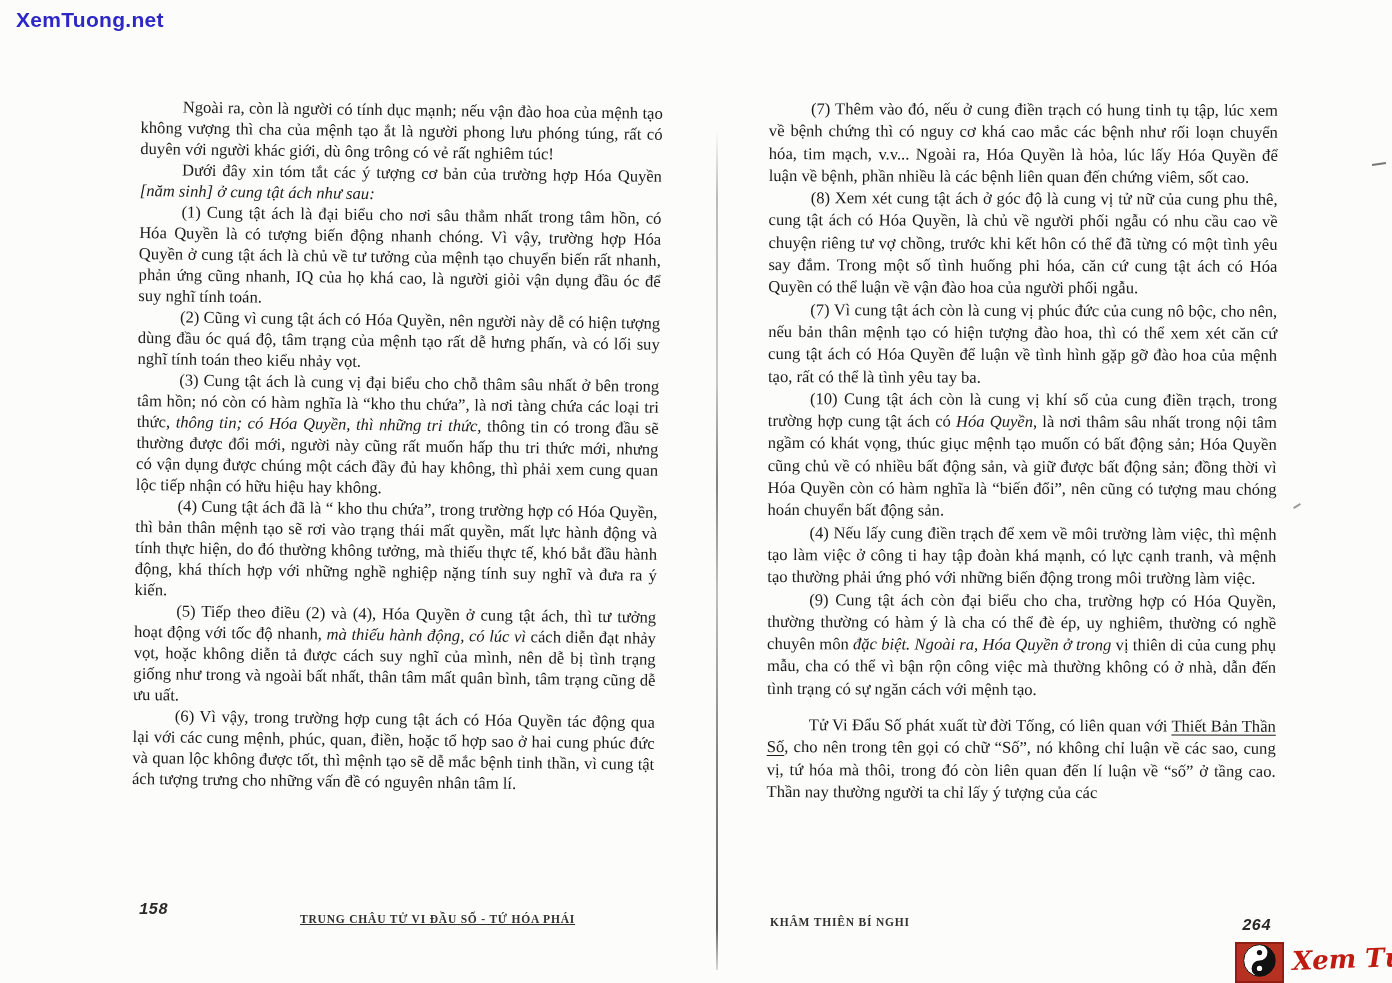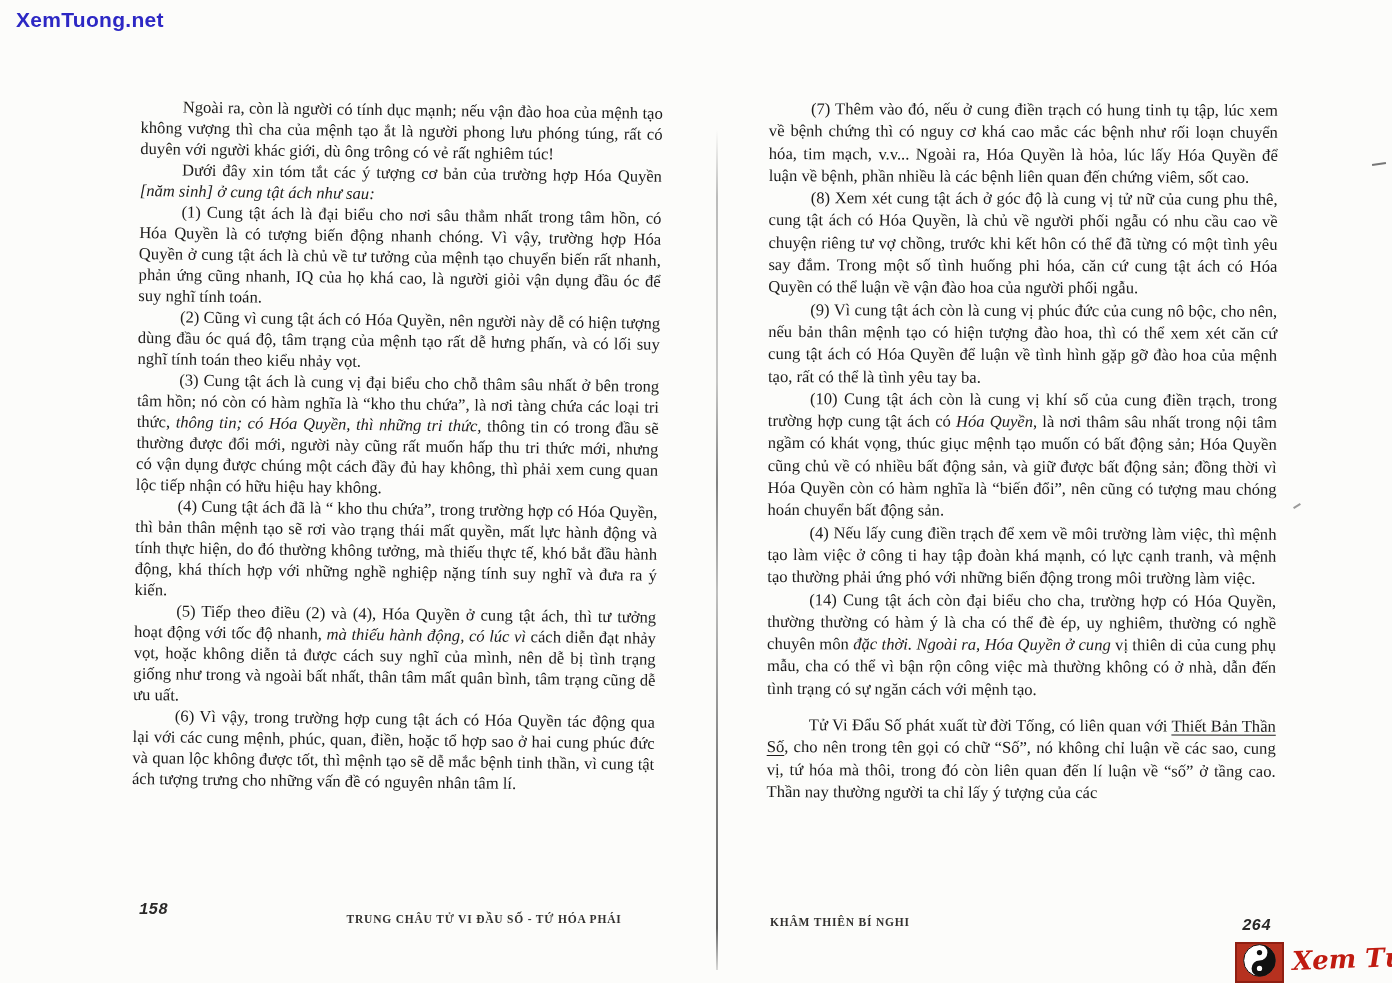--- a/index.html
+++ b/index.html
@@ -90,21 +90,21 @@
   .footer-title {
     position: absolute;
     font-family: "Liberation Serif", serif;
     font-weight: bold;
     font-size: 11.5px;
     letter-spacing: 0.8px;
     color: #33312f;
     white-space: nowrap;
     text-align: right;
   }
-  #footer-title-left { left: 308px; top: 913px; width: 352px; text-align: center; }
+  #footer-title-left { left: 300px; top: 913px; width: 352px; text-align: left; text-decoration: underline; }
   #footer-title-right { left: 770px; top: 916px; }
   
   #logo {
     position: absolute;
     left: 1235px;
     top: 942px;
     display: flex;
     align-items: flex-start;
   }
   #logo-box {
@@ -151,24 +151,24 @@
       <p><span>(2) Cũng vì cung tật ách có Hóa Quyền, nên người này dễ có hiện tượng dùng đầu óc quá độ, tâm trạng của mệnh tạo rất dễ hưng phấn, và có lối suy nghĩ tính toán theo kiểu nhảy vọt.</span></p>
       <p><span>(3) Cung tật ách là cung vị đại biểu cho chỗ thâm sâu nhất ở bên trong tâm hồn; nó còn có hàm nghĩa là “kho thu chứa”, là nơi tàng chứa các loại tri thức, </span><span class="i">thông tin; có Hóa Quyền, thì những tri thức,</span><span> thông tin có trong đầu sẽ thường được đổi mới, người này cũng rất muốn hấp thu tri thức mới, nhưng có vận dụng được chúng một cách đầy đủ hay không, thì phải xem cung quan lộc tiếp nhận có hữu hiệu hay không.</span></p>
       <p><span>(4) Cung tật ách đã là “ kho thu chứa”, trong trường hợp có Hóa Quyền, thì bản thân mệnh tạo sẽ rơi vào trạng thái mất quyền, mất lực hành động và tính thực hiện, do đó thường không tưởng, mà thiếu thực tế, khó bắt đầu hành động, khá thích hợp với những nghề nghiệp nặng tính suy nghĩ và đưa ra ý kiến.</span></p>
       <p><span>(5) Tiếp theo điều (2) và (4), Hóa Quyền ở cung tật ách, thì tư tưởng hoạt động với tốc độ nhanh, </span><span class="i">mà thiếu hành động, có lúc vì</span><span> cách diễn đạt nhảy vọt, hoặc không diễn tả được cách suy nghĩ của mình, nên dễ bị tình trạng giống như trong và ngoài bất nhất, thân tâm mất quân bình, tâm trạng cũng dễ ưu uất.</span></p>
       <p><span>(6) Vì vậy, trong trường hợp cung tật ách có Hóa Quyền tác động qua lại với các cung mệnh, phúc, quan, điền, hoặc tổ hợp sao ở hai cung phúc đức và quan lộc không được tốt, thì mệnh tạo sẽ dễ mắc bệnh tinh thần, vì cung tật ách tượng trưng cho những vấn đề có nguyên nhân tâm lí.</span></p>
     </div>
 
   <div id="right-page-text" class="page-text">
       <p><span>(7) Thêm vào đó, nếu ở cung điền trạch có hung tinh tụ tập, lúc xem về bệnh chứng thì có nguy cơ khá cao mắc các bệnh như rối loạn chuyển hóa, tim mạch, v.v... Ngoài ra, Hóa Quyền là hỏa, lúc lấy Hóa Quyền để luận về bệnh, phần nhiều là các bệnh liên quan đến chứng viêm, sốt cao.</span></p>
       <p><span>(8) Xem xét cung tật ách ở góc độ là cung vị tử nữ của cung phu thê, cung tật ách có Hóa Quyền, là chủ về người phối ngẫu có nhu cầu cao về chuyện riêng tư vợ chồng, trước khi kết hôn có thể đã từng có một tình yêu say đắm. Trong một số tình huống phi hóa, căn cứ cung tật ách có Hóa Quyền có thể luận về vận đào hoa của người phối ngẫu.</span></p>
-      <p><span>(9) Vì cung tật ách còn là cung vị phúc đức của cung nô bộc, cho nên, nếu bản thân mệnh tạo có hiện tượng đào hoa, thì có thể xem xét căn cứ cung tật ách có Hóa Quyền để luận về tình hình gặp gỡ đào hoa của mệnh tạo, rất có thể là tình yêu tay ba.</span></p>
+      <p><span>(7) Vì cung tật ách còn là cung vị phúc đức của cung nô bộc, cho nên, nếu bản thân mệnh tạo có hiện tượng đào hoa, thì có thể xem xét căn cứ cung tật ách có Hóa Quyền để luận về tình hình gặp gỡ đào hoa của mệnh tạo, rất có thể là tình yêu tay ba.</span></p>
       <p><span>(10) Cung tật ách còn là cung vị khí số của cung điền trạch, trong trường hợp cung tật ách có </span><span class="i">Hóa Quyền</span><span>, là nơi thâm sâu nhất trong nội tâm ngầm có khát vọng, thúc giục mệnh tạo muốn có bất động sản; Hóa Quyền cũng chủ về có nhiều bất động sản, và giữ được bất động sản; đồng thời vì Hóa Quyền còn có hàm nghĩa là “biến đổi”, nên cũng có tượng mau chóng hoán chuyển bất động sản.</span></p>
       <p><span>(4) Nếu lấy cung điền trạch để xem về môi trường làm việc, thì mệnh tạo làm việc ở công ti hay tập đoàn khá mạnh, có lực cạnh tranh, và mệnh tạo thường phải ứng phó với những biến động trong môi trường làm việc.</span></p>
-      <p><span>(14) Cung tật ách còn đại biểu cho cha, trường hợp có Hóa Quyền, thường thường có hàm ý là cha có thể đè ép, uy nghiêm, thường có nghề chuyên môn </span><span class="i">đặc thời. Ngoài ra, Hóa Quyền ở cung</span><span> vị thiên di của cung phụ mẫu, cha có thể vì bận rộn công việc mà thường không có ở nhà, dẫn đến tình trạng có sự ngăn cách với mệnh tạo.</span></p>
+      <p><span>(9) Cung tật ách còn đại biểu cho cha, trường hợp có Hóa Quyền, thường thường có hàm ý là cha có thể đè ép, uy nghiêm, thường có nghề chuyên môn </span><span class="i">đặc biệt. Ngoài ra, Hóa Quyền ở trong</span><span> vị thiên di của cung phụ mẫu, cha có thể vì bận rộn công việc mà thường không có ở nhà, dẫn đến tình trạng có sự ngăn cách với mệnh tạo.</span></p>
       <p class="gap"><span>Tử Vi Đẩu Số phát xuất từ đời Tống, có liên quan với </span><span class="u">Thiết Bản Thần Số</span><span>, cho nên trong tên gọi có chữ “Số”, nó không chỉ luận về các sao, cung vị, tứ hóa mà thôi, trong đó còn liên quan đến lí luận về “số” ở tầng cao. Thần nay thường người ta chỉ lấy ý tượng của các</span></p>
     </div>
 
   <div id="footer-num-left" class="footer-num">158</div>
 
   <div id="footer-title-left" class="footer-title">TRUNG CHÂU TỬ VI ĐẦU SỐ - TỨ HÓA PHÁI</div>
 
   <div id="footer-title-right" class="footer-title">KHÂM THIÊN BÍ NGHI</div>
 
   <div id="footer-num-right" class="footer-num">264</div>

